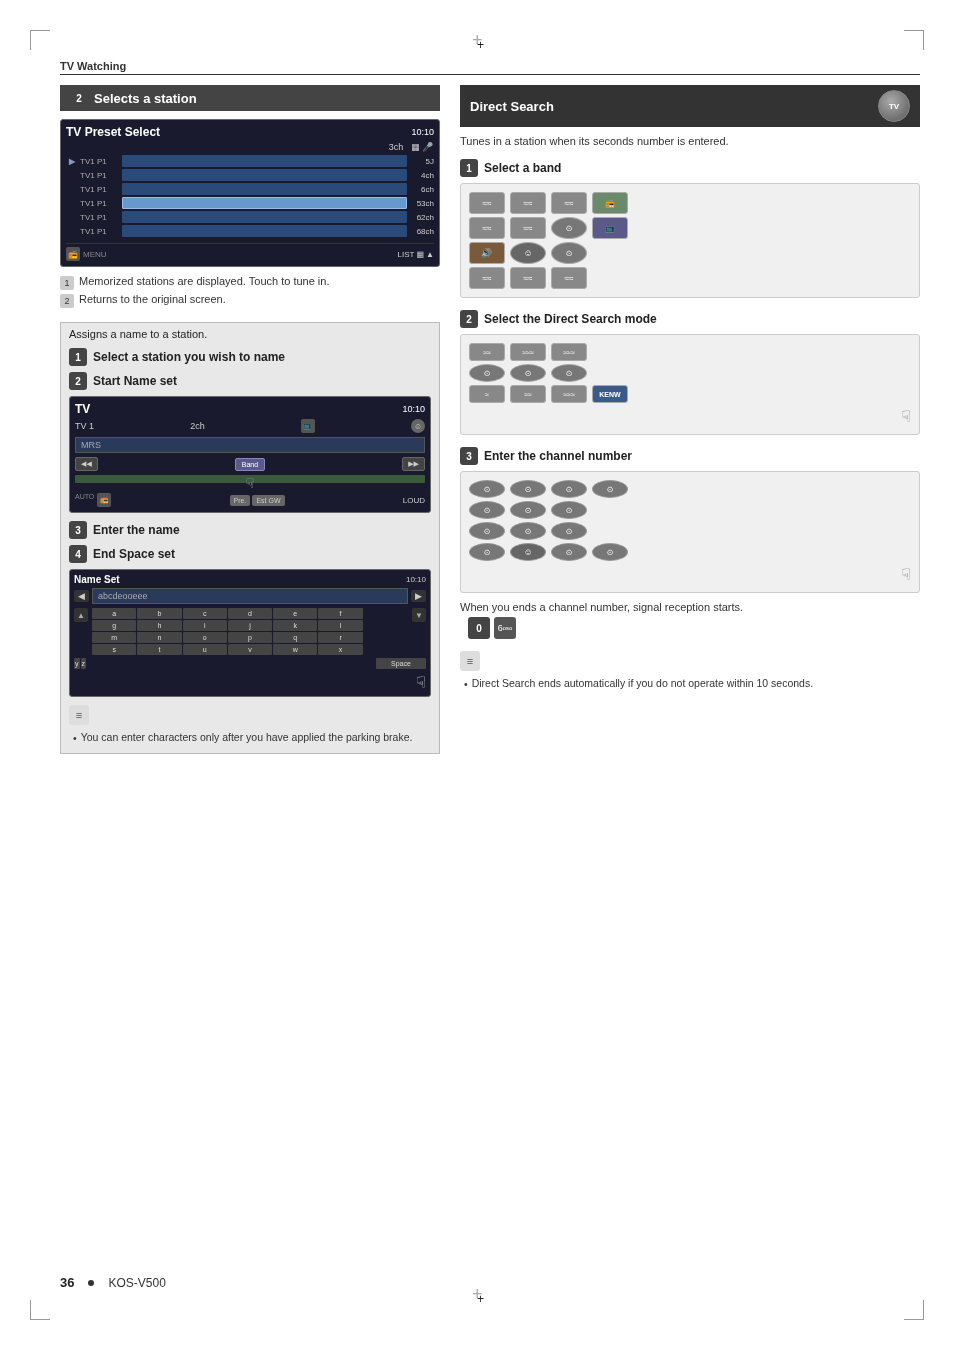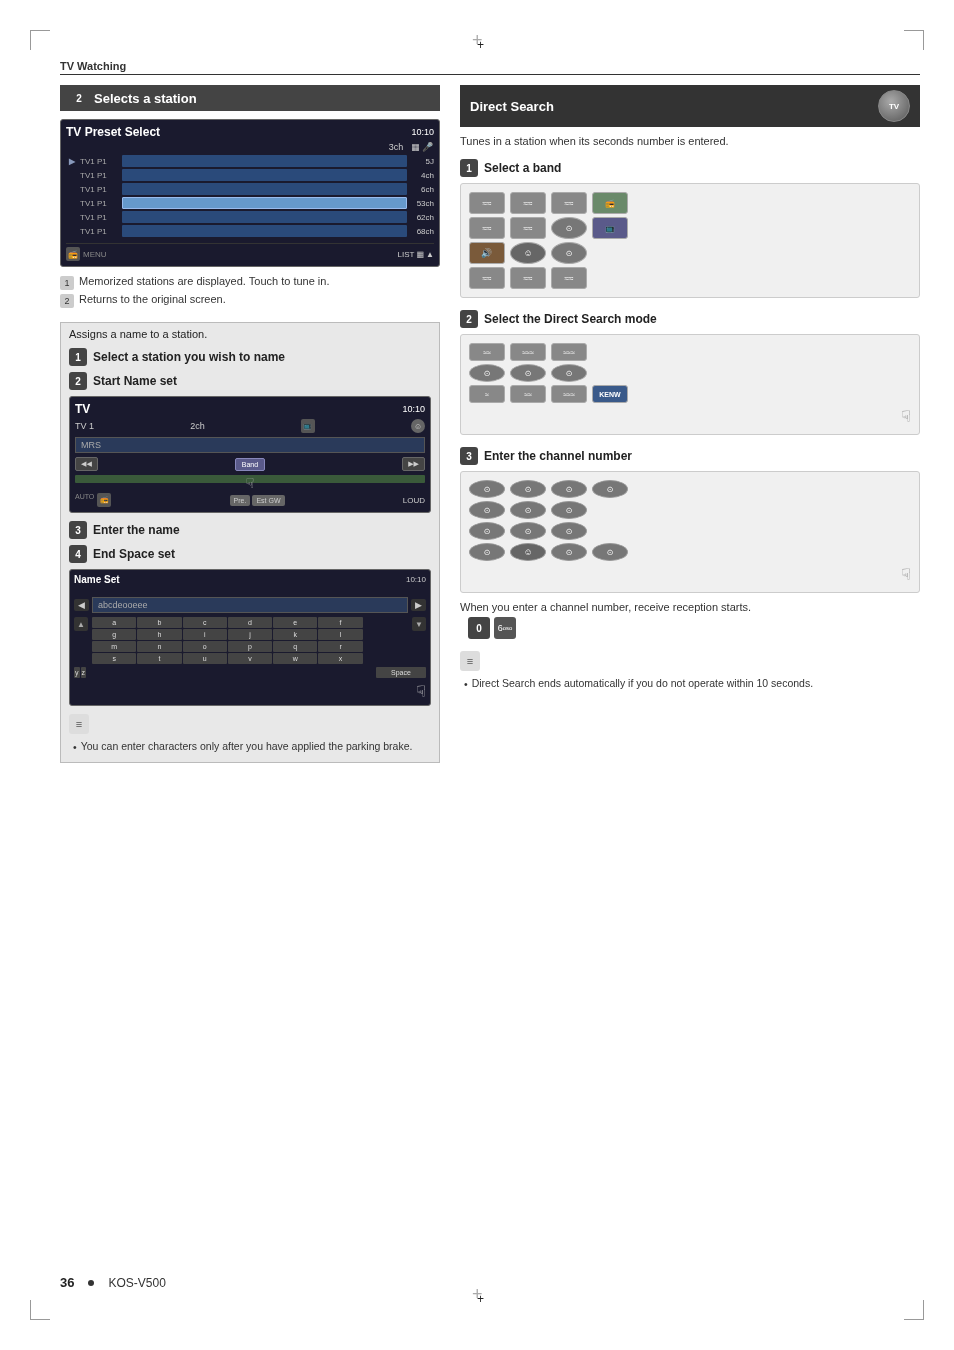--- a/index.html
+++ b/index.html
@@ -200,21 +200,21 @@
       border: 1px solid #666;
       border-radius: 3px;
       padding: 4px;
       margin-bottom: 8px;
     }
 
     .nameset-row {
       display: flex;
       justify-content: space-between;
       align-items: center;
-      margin-bottom: 12px;
+      margin-bottom: 3px;
     }
 
     .nameset-title {
       color: #fff;
       font-size: 10px;
       font-weight: bold;
     }
 
     .nameset-time {
       color: #ccc;
@@ -702,21 +702,21 @@
         <div style="width:36px;height:18px;background:#777;border-radius:50%;border:1px solid #999;display:flex;align-items:center;justify-content:center;font-size:8px;color:#fff;">⊙</div>
         <div style="width:36px;height:18px;background:#666;border-radius:50%;border:1px solid #999;display:flex;align-items:center;justify-content:center;font-size:9px;color:#fff;">☺</div>
         <div style="width:36px;height:18px;background:#777;border-radius:50%;border:1px solid #999;display:flex;align-items:center;justify-content:center;font-size:8px;color:#fff;">⊙</div>
         <div style="width:36px;height:18px;background:#777;border-radius:50%;border:1px solid #999;display:flex;align-items:center;justify-content:center;font-size:8px;color:#fff;">⊙</div>
       </div>
       <div style="display:flex;justify-content:flex-end;margin-top:4px;">
         <span style="font-size:16px;color:#888;">☟</span>
       </div>
     </div>
 
-    <p style="font-size:11px;color:#333;margin-bottom:4px;">When you enter a channel number, receive reception starts.</p>
+    <p style="font-size:11px;color:#333;margin-bottom:4px;">When you ends a channel number, signal reception starts.</p>
 
     <div style="display:flex;gap:4px;align-items:center;margin-bottom:12px;padding-left:8px;">
       <div style="width:22px;height:22px;background:#444;border-radius:3px;display:flex;align-items:center;justify-content:center;font-size:10px;color:#fff;font-weight:bold;">0</div>
       <div style="width:22px;height:22px;background:#555;border-radius:3px;display:flex;align-items:center;justify-content:center;font-size:9px;color:#fff;">6<sub style="font-size:6px">oso</sub></div>
     </div>
 
     <div style="display:flex;align-items:center;gap:3px;margin-bottom:3px;">
       <span class="note-icon">≡</span>
     </div>
     <div class="bullet-note">

